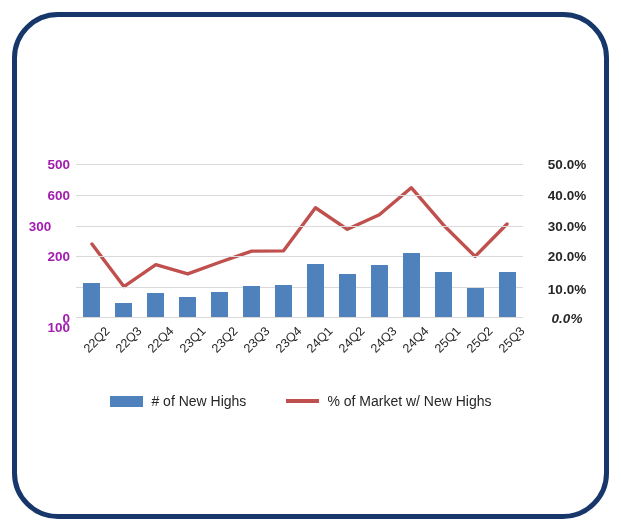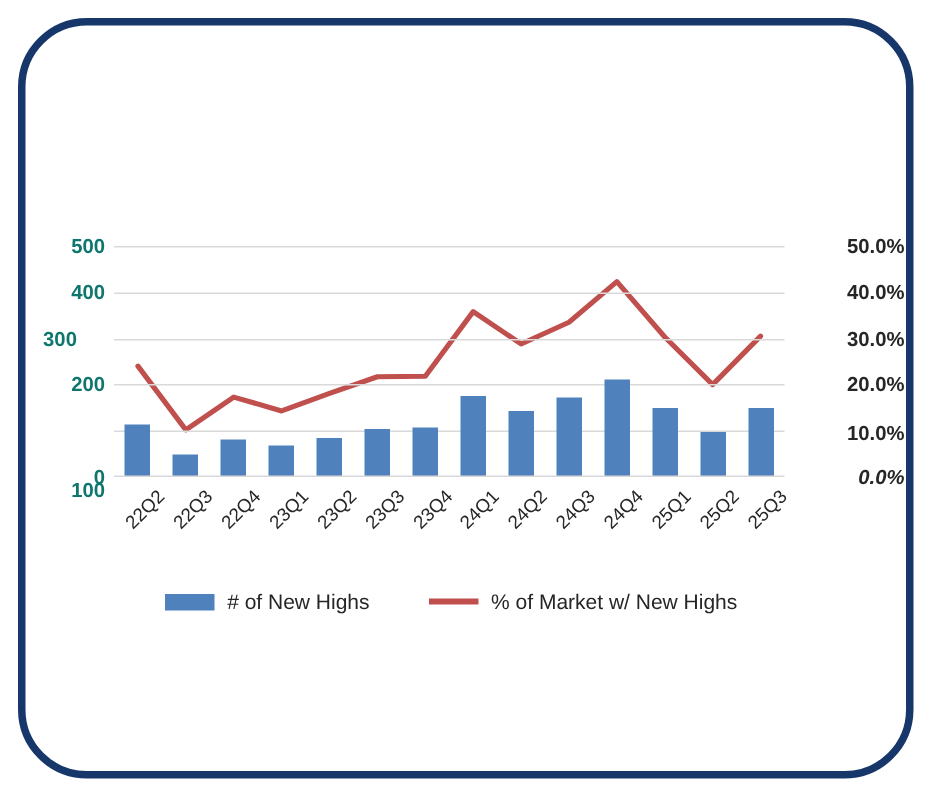--- a/index.html
+++ b/index.html
@@ -63,35 +63,35 @@
   }
 
   
   .y-left-label {
     position: absolute;
     right: 0;
     width: 60px;
     text-align: right;
     font-size: 13.5px;
     font-weight: bold;
-    color: #0f766e;
+    color: #a21caf;
     transform: translateY(-50%);
   }
   #y-left-axis {
     position: absolute;
     left: 8px;
     top: 0;
     width: 62px;
     height: 531px;
   }
   .y-right-label {
     position: absolute;
     left: 0;
     width: 72px;
-    text-align: right;
+    text-align: center;
     font-size: 13.5px;
     font-weight: bold;
     color: #262626;
     transform: translateY(-50%);
   }
   #y-right-axis {
     position: absolute;
     left: 531px;
     top: 0;
     width: 74px;
@@ -172,21 +172,21 @@
 <div id="root">
 
   <div id="frame"></div>
 
 
   <div id="y-left-axis">
       <div class="y-left-label" style="top: 318px;">0</div>
       <div class="y-left-label" style="top: 287.2px; margin-top: 40px;">100</div>
       <div class="y-left-label" style="top: 256.4px;">200</div>
       <div class="y-left-label" style="top: 225.6px; text-align: center;">300</div>
-      <div class="y-left-label" style="top: 194.8px;">400</div>
+      <div class="y-left-label" style="top: 194.8px;">600</div>
       <div class="y-left-label" style="top: 164px;">500</div>
     </div>
   <div id="y-right-axis">
       <div class="y-right-label" style="top: 318px; font-style: italic;">0.0%</div>
       <div class="y-right-label" style="top: 289px;">10.0%</div>
       <div class="y-right-label" style="top: 256.4px;">20.0%</div>
       <div class="y-right-label" style="top: 225.6px;">30.0%</div>
       <div class="y-right-label" style="top: 194.8px;">40.0%</div>
       <div class="y-right-label" style="top: 164px;">50.0%</div>
     </div>

